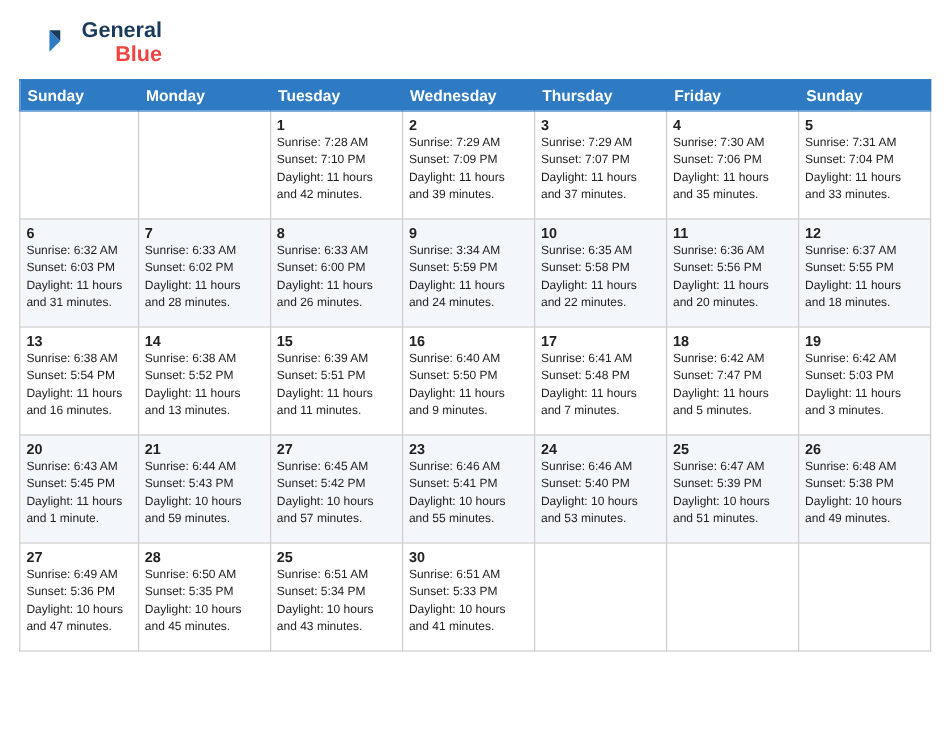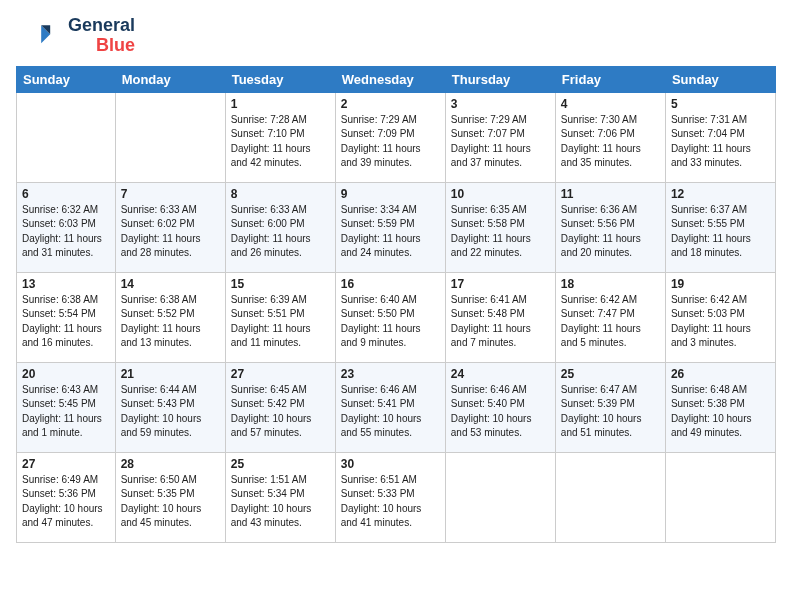--- a/index.html
+++ b/index.html
@@ -286,21 +286,21 @@
 Daylight: 10 hours and 47 minutes.</div>
         </td>
         <td>
           <span class="day-num">28</span>
           <div class="day-info">Sunrise: 6:50 AM
 Sunset: 5:35 PM
 Daylight: 10 hours and 45 minutes.</div>
         </td>
         <td>
           <span class="day-num">25</span>
-          <div class="day-info">Sunrise: 1:51 AM
+          <div class="day-info">Sunrise: 6:51 AM
 Sunset: 5:34 PM
 Daylight: 10 hours and 43 minutes.</div>
         </td>
         <td>
           <span class="day-num">30</span>
           <div class="day-info">Sunrise: 6:51 AM
 Sunset: 5:33 PM
 Daylight: 10 hours and 41 minutes.</div>
         </td>
         <td class="empty"></td>

